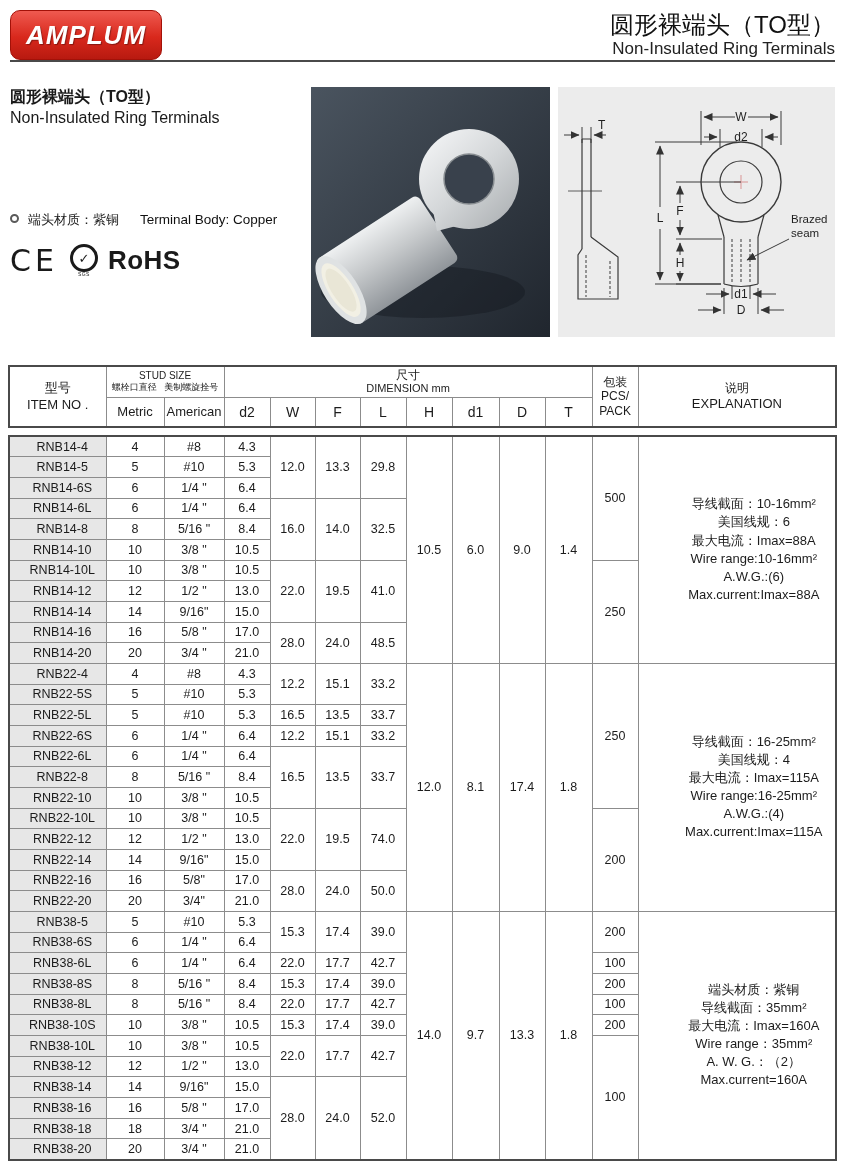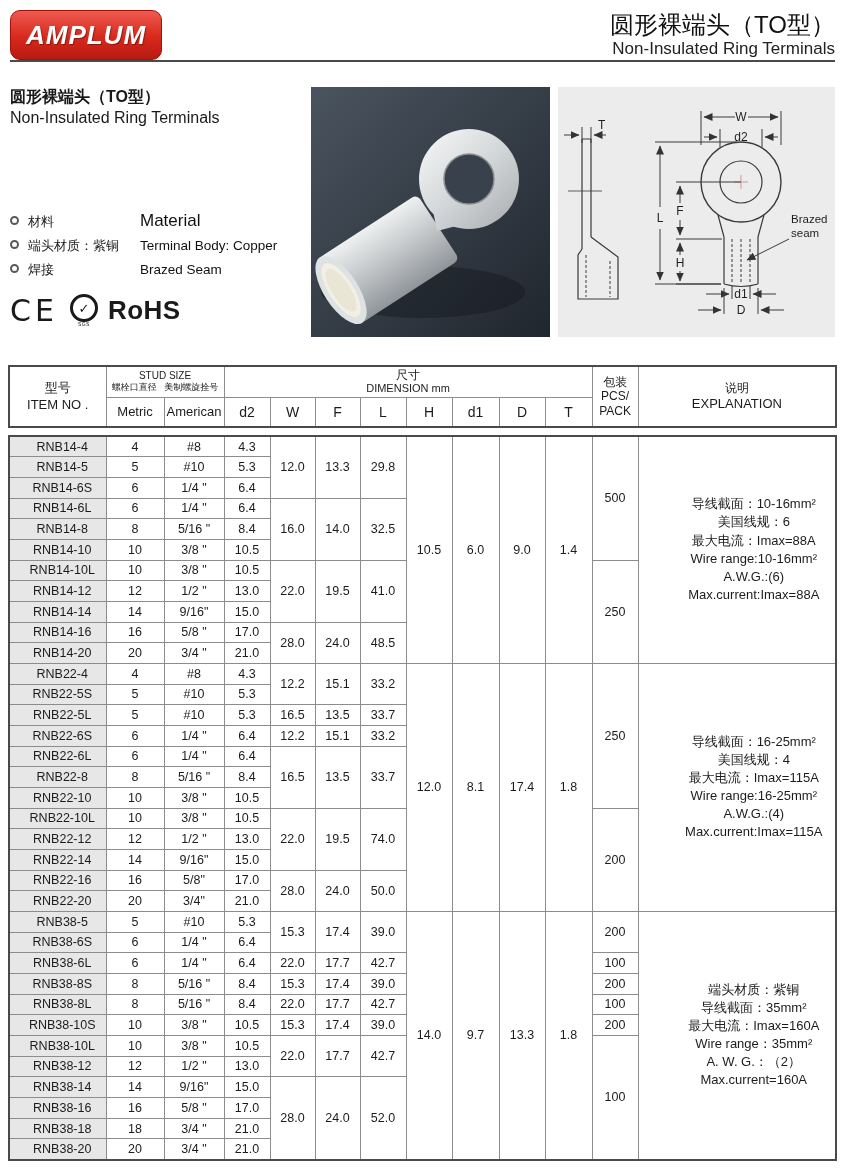--- a/index.html
+++ b/index.html
@@ -76,34 +76,24 @@
       <div class="t-zh">圆形裸端头（TO型）</div>
       <div class="t-en">Non-Insulated Ring Terminals</div>
     </div>
   </div>
 
   <div class="intro">
     <div class="info">
       <div class="info-title-zh">圆形裸端头（TO型）</div>
       <div class="info-title-en">Non-Insulated Ring Terminals</div>
       <div class="materials" id="materials">
-          <div class="mat-row first">
-            <span class="bullet"></span>
-            <span class="mzh">材料</span>
-            <span class="men">Material</span>
-          </div>
           <div class="mat-row">
             <span class="bullet"></span>
             <span class="mzh">端头材质：紫铜</span>
             <span class="men">Terminal Body: Copper</span>
-          </div>
-          <div class="mat-row">
-            <span class="bullet"></span>
-            <span class="mzh">焊接</span>
-            <span class="men">Brazed Seam</span>
           </div>
         </div>
       <div class="certs">
         <span class="ce">CE</span>
         <span class="sgs">
           <span class="sgs-circle">✓</span>
           <span class="sgs-sub">SGS</span>
         </span>
         <span class="rohs">RoHS</span>
       </div>

